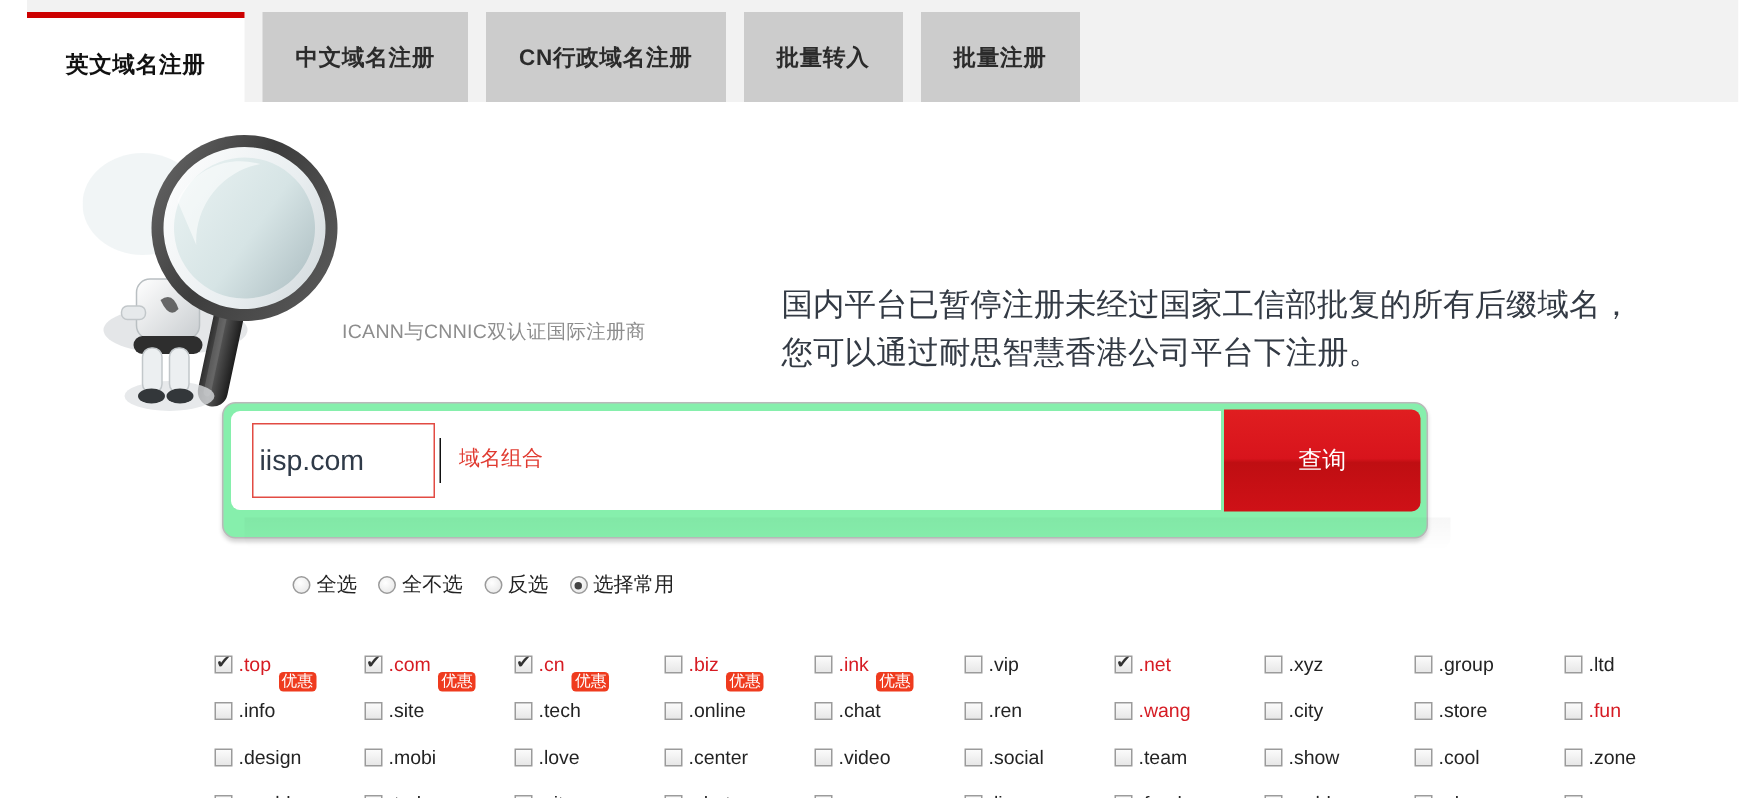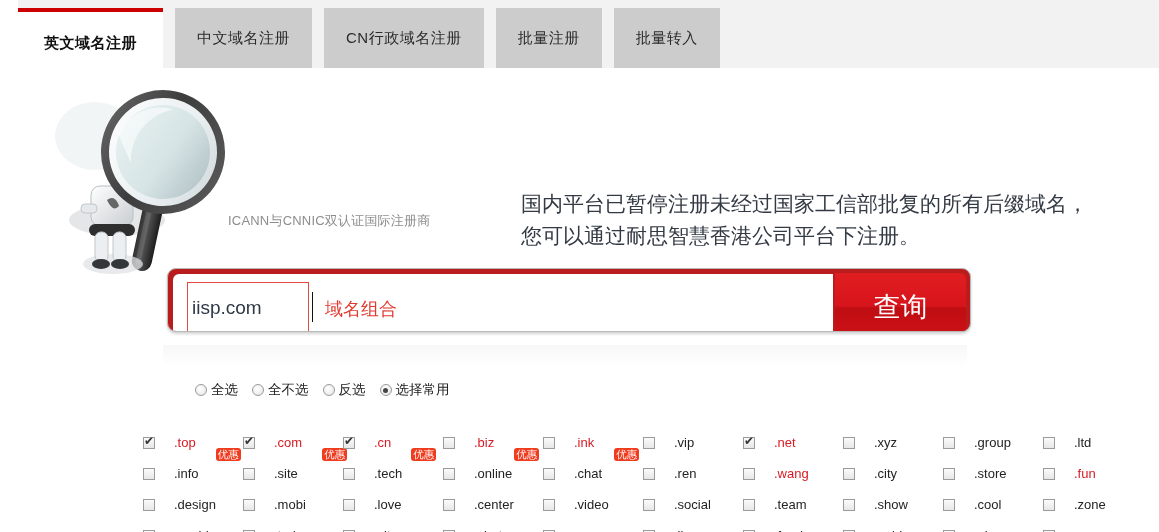--- a/index.html
+++ b/index.html
@@ -27,20 +27,21 @@
     height: 60px;
     margin-top: 8px;
     background: #cccccc;
     color: #2b2b2b;
     font-size: 15px;
     display: flex; align-items: center; justify-content: center;
     padding: 0 22px;
     white-space: nowrap;
     letter-spacing: 0.5px;
     cursor: pointer;
+    font-weight: bold;
   }
   .tab:first-child { margin-left: 18px; }
   .tab + .tab { margin-left: 12px; }
   .tab.active {
     background: #ffffff;
     height: 66px;
     margin-top: 8px;
     font-weight: bold;
     border-top: 4px solid #cc0000;
     padding: 0 26px;
@@ -64,23 +65,23 @@
   
   .notice {
     position:absolute; right: 18px; top: 120px;
     width: 620px;
     font-size: 21px; line-height: 32px; color: #333a44;
   }
   .notice span { display:block; }
 
   
   .searchbox {
-    position: absolute; left: 167px; top: 200px;
-    width: 804px; height: 64px;
-    background: #b91c1c;
+    position: absolute; left: 148px; top: 200px;
+    width: 804px; height: 91px;
+    background: #86efac;
     border: 1px solid #b9b9b9;
     border-radius: 9px;
     box-shadow: 0 2px 3px rgba(0,0,0,0.18);
     overflow: hidden;
   }
   .search-field {
     position:absolute; left: 5px; top: 5px;
     width: 660px; height: 66px;
     background: #ffffff;
     border-radius: 6px 0 0 6px;
@@ -99,29 +100,29 @@
     resize: none;
     overflow: hidden;
     white-space: nowrap;
   }
   .caret {
     position:absolute; left: 139px; top: 18px;
     width: 1px; height: 30px; background: #111;
   }
   .combo-label {
     position:absolute; left: 152px; top: 23px;
-    font-size: 18px; color: #e03a30;
+    font-size: 14px; color: #e03a30;
     white-space: nowrap;
   }
   .search-btn {
     position:absolute; right: 4px; top: 4px;
     width: 131px; height: 68px;
     border-radius: 0 6px 6px 0;
     background: linear-gradient(to bottom, #e01e20 0%, #d8141c 48%, #bf0e12 52%, #cf1117 100%);
-    color: #fff; font-size: 27px;
+    color: #fff; font-size: 16px;
     display:flex; align-items:center; justify-content:center;
     cursor: pointer; border: none;
     font-family: "Liberation Sans", sans-serif;
   }
 
   
   .reflection {
     position:absolute; left: 163px; top: 277px; width: 804px; height: 22px;
     background: linear-gradient(to bottom, rgba(0,0,0,0.07), rgba(0,0,0,0));
     border-radius: 0 0 9px 9px;
@@ -146,21 +147,21 @@
     width:5px; height:5px; border-radius:50%; background:#444;
   }
 
   
   .suffix-grid {
     position:absolute; left: 143px; top: 359px;
     width: 1010px;
   }
   .srow { display:flex; height: 31px; align-items: center; }
   .scell {
-    width: 100px; display:flex; align-items:center; gap:19px;
+    width: 100px; display:flex; align-items:center; gap:4px;
     font-size: 13px; color:#232323; white-space:nowrap; cursor:pointer;
   }
   .cbx {
     width: 12px; height: 12px; flex:none;
     border: 1px solid #9b9b9b;
     background: linear-gradient(to bottom,#fbfbfb,#e7e7e7);
     display:inline-block; position:relative;
   }
   .cbx.on::after {
     content: "\2714";
@@ -185,22 +186,22 @@
 <body>
 
 <div id="app">
 
   <div class="tabbar">
     <div class="tabbar-left-edge"></div>
     <div id="tabs-holder" style="display:flex;align-items:flex-start;">
         <div class="tab active">英文域名注册</div>
         <div class="tab">中文域名注册</div>
         <div class="tab">CN行政域名注册</div>
+        <div class="tab">批量转入</div>
         <div class="tab">批量注册</div>
-        <div class="tab">批量转入</div>
       </div>
   </div>
 
   <div class="stage">
 
     <div class="mag-wrap">
       <svg width="220" height="240" viewBox="0 0 220 240">
         <defs>
           <linearGradient id="ringg" x1="0" y1="0" x2="1" y2="1">
             <stop offset="0%" stop-color="#6c6c6c"></stop>

